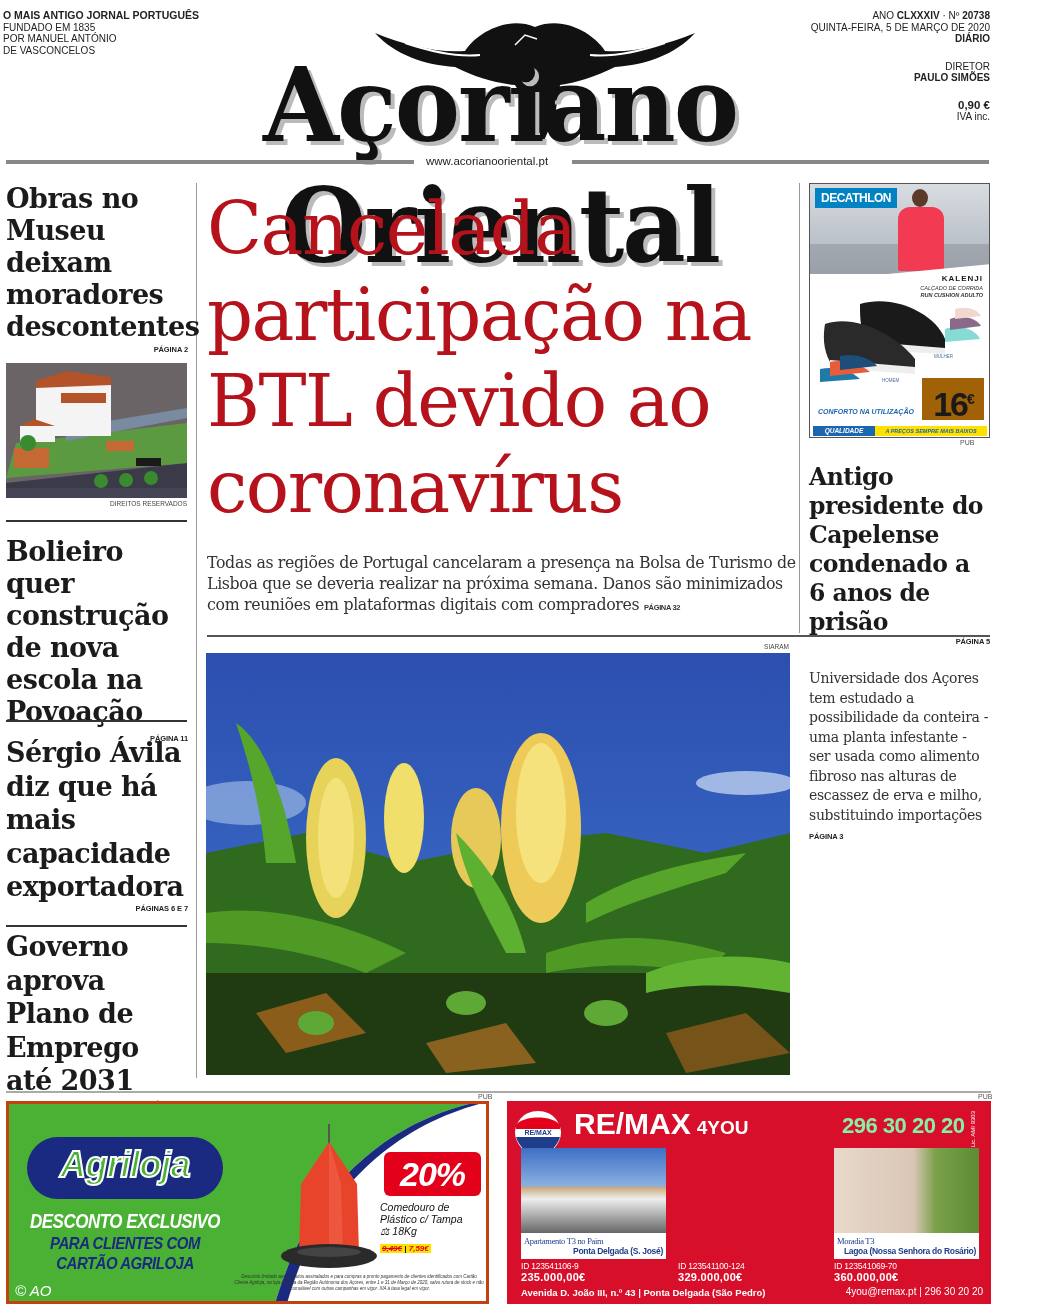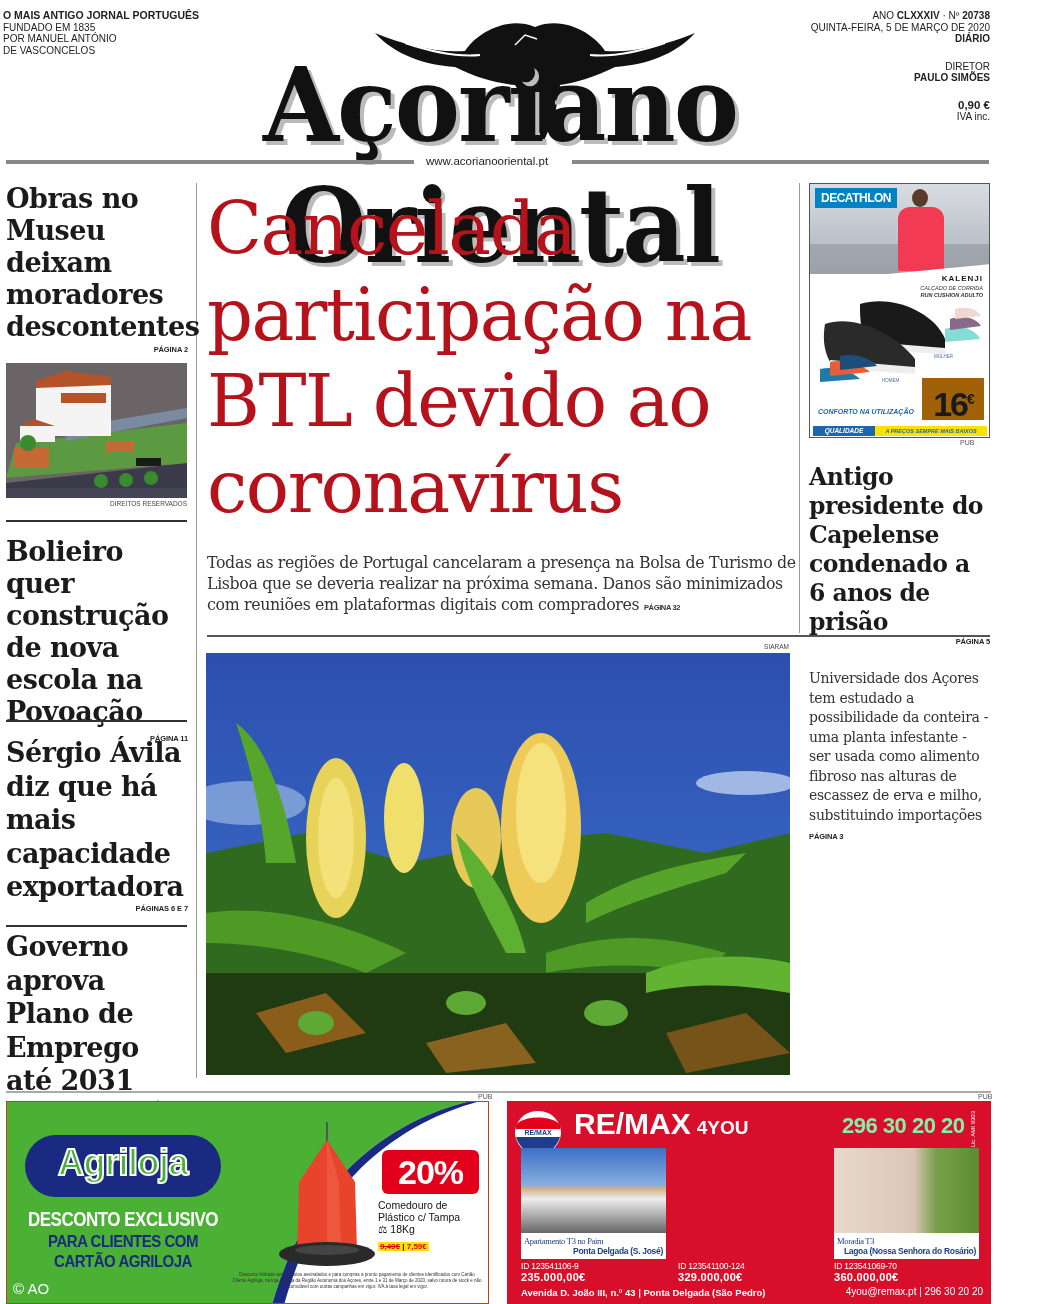--- a/index.html
+++ b/index.html
@@ -47,21 +47,21 @@
   .rcol { left: 809px; width: 181px; }
   .hl-right { font-size: 23.5px; line-height: 29px; font-weight: 700; color: #1b1b1b; letter-spacing: -0.5px; }
   .hl-blue { font-size: 33px; line-height: 39px; font-weight: 700; color: #136a8f; letter-spacing: -0.6px; }
   .body-right { font-size: 14px; line-height: 19.5px; color: #333; letter-spacing: -0.3px; }
 
   
   .dec-ad { left: 809px; top: 183px; width: 181px; height: 255px; border: 1px solid #555; overflow: hidden; background: #fff; }
   .pub { font-family: "Liberation Sans", sans-serif; font-size: 7px; color: #555; }
 
   
-  .agri { left: 6px; top: 1101px; width: 483px; height: 203px; border: 1px solid #c2410c; overflow: hidden; background: #fff; }
+  .agri { left: 6px; top: 1101px; width: 483px; height: 203px; border: 3px solid #c2410c; overflow: hidden; background: #fff; font-style: italic; }
   .remax { left: 507px; top: 1101px; width: 484px; height: 203px; background: #d80f2b; overflow: hidden; }
   .remax .card { position: absolute; top: 47px; width: 145px; background: #fff; }
   .remax .card .img { height: 85px; }
   .remax .card .t1 { font-family: Liberation Serif, serif; font-size: 8.5px; color: #1f3d8a; padding: 3px 3px 0; letter-spacing: -0.3px; }
   .remax .card .t2 { font-family: "Liberation Sans", sans-serif; font-size: 8.5px; font-weight: 700; color: #1f3d8a; text-align: right; padding: 0 3px 3px; letter-spacing: -0.3px; }
   .remax .idp { position: absolute; top: 160px; font-family: "Liberation Sans", sans-serif; color: #fff; }
   .remax .idp .id { font-size: 8.5px; letter-spacing: -0.2px; }
   .remax .idp .pr { font-size: 11px; font-weight: 700; letter-spacing: 0.3px; }
 </style>
 </head>

